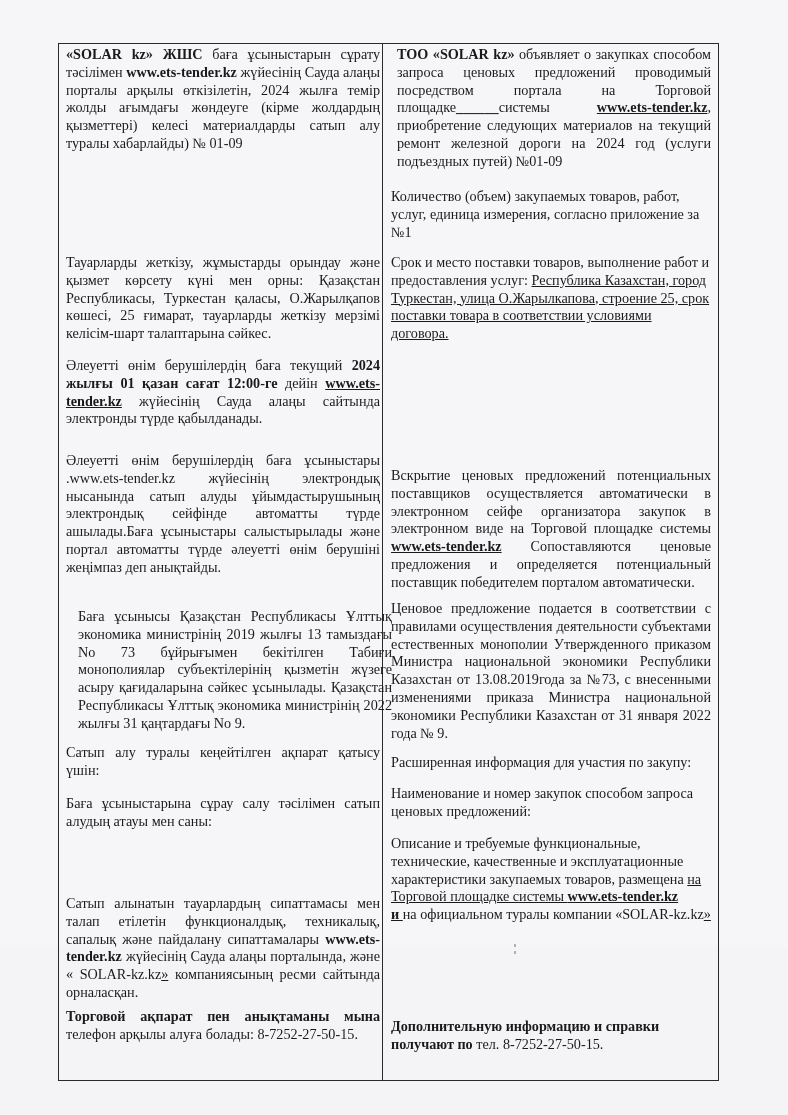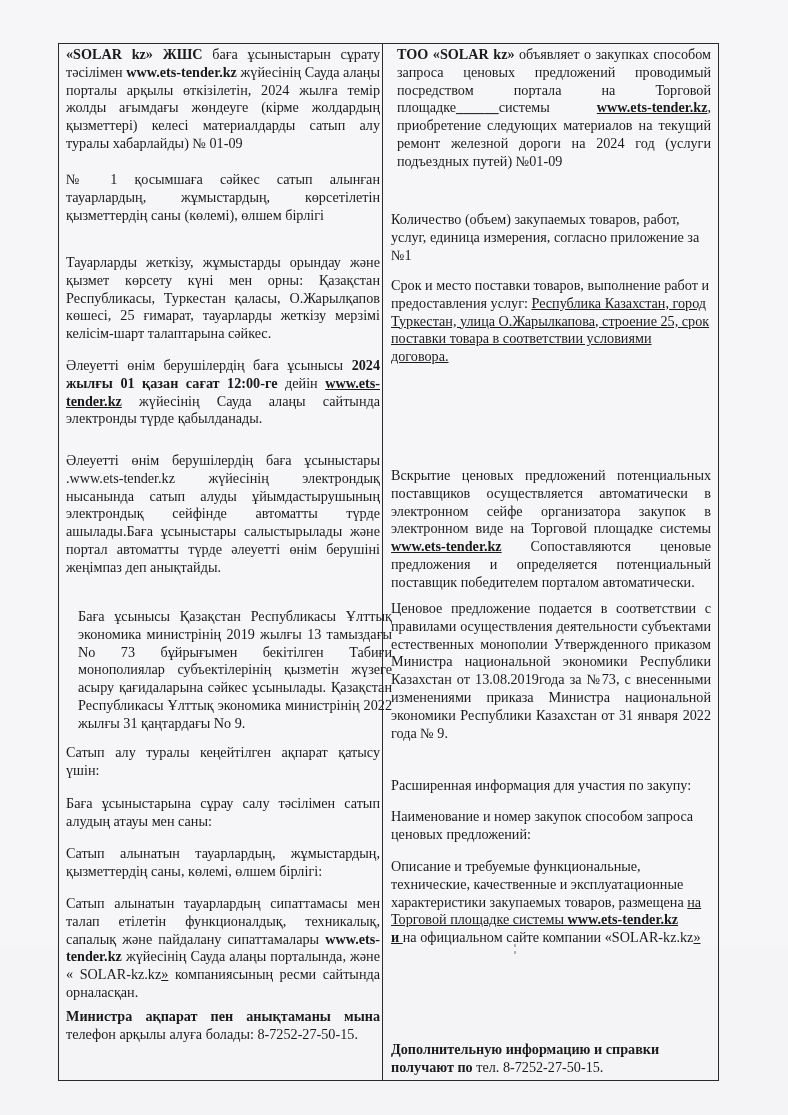--- a/index.html
+++ b/index.html
@@ -53,78 +53,76 @@
     .col-left .para {
       left: 7px;
       width: 314px;
       text-align: justify;
     }
     .col-right .para {
       left: 8px;
       width: 320px;
     }
     .justify { text-align: justify; }
-    .left { text-align: left; margin-top: 23px; }
+    .left { text-align: left; }
     b { font-weight: bold; }
     u { text-decoration: underline; }
     .mark {
       position: absolute;
       width: 2px; height: 3px;
       background: #b0b0b8;
     }
   </style>
 </head>
 <body>
 
 <div class="page">
   <div class="doc-table">
 
     <div class="col col-left">
 
       <p class="para" style="top:2px;"><b>«SOLAR kz» ЖШС</b><span> баға ұсыныстарын сұрату тәсілімен </span><b>www.ets-tender.kz</b><span> жүйесінің  Сауда алаңы порталы арқылы өткізілетін, 2024 жылға темір жолды ағымдағы жөндеуге (кірме жолдардың қызметтері) келесі материалдарды сатып алу туралы хабарлайды) № 01-09</span></p>
 
-      <p class="para" style="top:127px;">№ 1 қосымшаға сәйкес сатып алынған тауарлардың, жұмыстардың, көрсетілетін қызметтердің саны (көлемі), өлшем бірлігі</p>
 
       <p class="para" style="top:210px;">Тауарларды жеткізу, жұмыстарды орындау және қызмет көрсету күні мен орны: Қазақстан Республикасы, Туркестан қаласы, О.Жарылқапов көшесі, 25 ғимарат, тауарларды жеткізу мерзімі келісім-шарт талаптарына сәйкес.</p>
 
-      <p class="para" style="top:313px;"><span>Әлеуетті өнім берушілердің баға ұсынысы </span><b>2024 жылғы 01 қазан сағат 12:00-ге</b><span> дейін </span><b><u>www.ets-tender.kz</u></b><span> жүйесінің  Сауда алаңы сайтында электронды түрде қабылданады.</span></p>
+      <p class="para" style="top:313px;"><span>Әлеуетті өнім берушілердің баға текущий </span><b>2024 жылғы 01 қазан сағат 12:00-ге</b><span> дейін </span><b><u>www.ets-tender.kz</u></b><span> жүйесінің  Сауда алаңы сайтында электронды түрде қабылданады.</span></p>
 
       <p class="para" style="top:384px;margin-top:24px;">Әлеуетті өнім берушілердің баға ұсыныстары .www.ets-tender.kz жүйесінің электрондық нысанында сатып алуды ұйымдастырушының электрондық сейфінде автоматты түрде ашылады.Баға ұсыныстары салыстырылады және портал автоматты түрде әлеуетті өнім берушіні жеңімпаз деп анықтайды.</p>
 
       <p class="para" style="top:564px;margin-left:12px;">Баға ұсынысы Қазақстан Республикасы Ұлттық экономика министрінің 2019 жылғы 13 тамыздағы No 73 бұйрығымен бекітілген Табиғи монополиялар субъектілерінің қызметін жүзеге асыру қағидаларына сәйкес ұсынылады. Қазақстан Республикасы Ұлттық экономика министрінің 2022 жылғы 31 қаңтардағы No 9.</p>
 
       <p class="para" style="top:700px;">Сатып алу туралы кеңейтілген ақпарат қатысу үшін:</p>
 
       <p class="para" style="top:751px;">Баға ұсыныстарына сұрау салу тәсілімен сатып алудың атауы мен саны:</p>
 
-      <p class="para" style="top:801px;">Сатып алынатын тауарлардың, жұмыстардың, қызметтердің саны, көлемі, өлшем бірлігі:</p>
 
       <p class="para" style="top:851px;"><span>Сатып алынатын тауарлардың сипаттамасы мен талап етілетін функционалдық, техникалық, сапалық және пайдалану сипаттамалары </span><b>www.ets-tender.kz</b><span> жүйесінің  Сауда алаңы порталында, және « SOLAR-kz.kz</span><u>»</u><span> компаниясының ресми сайтында орналасқан.</span></p>
 
-      <p class="para" style="top:964px;"><b> Министра ақпарат пен анықтаманы мына</b><span> телефон арқылы алуға болады: 8-7252-27-50-15.</span></p>
+      <p class="para" style="top:964px;"><b> Торговой ақпарат пен анықтаманы мына</b><span> телефон арқылы алуға болады: 8-7252-27-50-15.</span></p>
     </div>
 
     <div class="col col-right">
 
       <p class="para justify" style="top:2px; left:14px; width:314px;"><b>ТОО «SOLAR kz»</b><span> объявляет о закупках способом запроса ценовых предложений проводимый посредством портала  на Торговой площадке</span><b>______</b><span>системы </span><b><u>www.ets-tender.kz</u></b><span>, приобретение следующих материалов на текущий ремонт железной дороги на 2024 год (услуги подъездных путей) №01-09</span></p>
 
       <p class="para left" style="top:144px;">Количество (объем) закупаемых товаров, работ, услуг, единица измерения, согласно приложение за №1</p>
 
       <p class="para left" style="top:210px;"><span>Срок и место поставки товаров, выполнение работ и предоставления услуг: </span><u>Республика Казахстан, город Туркестан, улица О.Жарылкапова, строение 25,  срок поставки товара в соответствии условиями договора.</u></p>
 
 
       <p class="para justify" style="top:393px;margin-top:30px;"><span>Вскрытие ценовых предложений потенциальных поставщиков осуществляется автоматически в электронном сейфе организатора закупок в электронном виде на Торговой площадке системы </span><b><u>www.ets-tender.kz</u></b><span>  Сопоставляются ценовые предложения и определяется потенциальный поставщик победителем  порталом автоматически.</span></p>
 
       <p class="para justify" style="top:556px;">Ценовое предложение подается  в соответствии с правилами осуществления деятельности субъектами естественных монополии Утвержденного приказом Министра национальной экономики Республики Казахстан от 13.08.2019года за №73, с внесенными изменениями приказа Министра национальной экономики Республики Казахстан от 31 января 2022 года № 9.</p>
 
       <p class="para left" style="top:710px;">Расширенная информация для участия  по закупу:</p>
 
       <p class="para left" style="top:741px;">Наименование и номер закупок способом запроса ценовых предложений:</p>
 
-      <p class="para left" style="top:791px;"><span>Описание и требуемые функциональные, технические, качественные и эксплуатационные характеристики закупаемых товаров, размещена </span><u>на Торговой площадке системы </u><b><u>www.ets-tender.kz</u></b><br><b><u>и </u></b><span> на официальном сайте компании «SOLAR-kz.kz</span><u>»</u></p>
+      <p class="para left" style="top:791px;"><span>Описание и требуемые функциональные, технические, качественные и эксплуатационные характеристики закупаемых товаров, размещена </span><u>на Торговой площадке системы </u><b><u>www.ets-tender.kz</u></b><br><b><u>и </u></b><span> на официальном туралы компании «SOLAR-kz.kz</span><u>»</u></p>
 
       <div class="mark" style="left:131px; top:900px;"></div>
       <div class="mark" style="left:131px; top:907px;"></div>
 
       <p class="para left" style="top:974px;"><b>Дополнительную информацию и справки получают по</b><span> тел. 8-7252-27-50-15.</span></p>
     </div>
 
   </div>
 </div>
 

